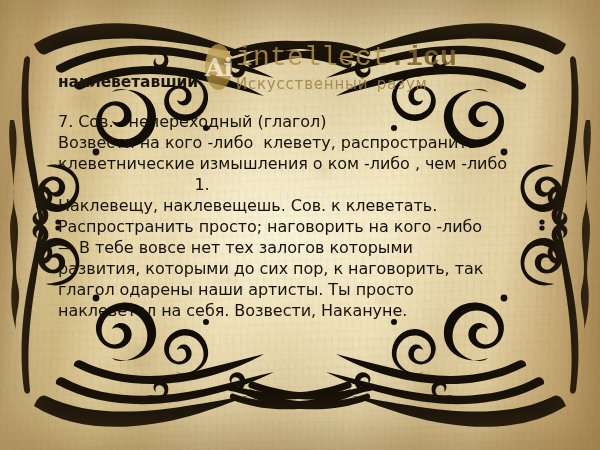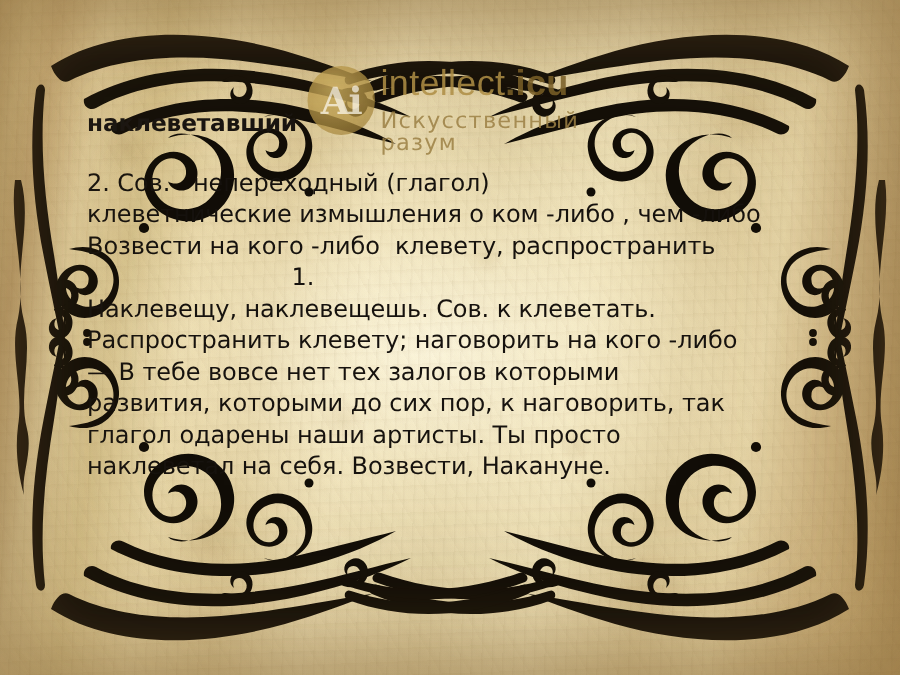--- a/index.html
+++ b/index.html
@@ -58,22 +58,22 @@
   #wm-badge{
     width:46px;height:46px;border-radius:50%;
     background:radial-gradient(circle at 38% 34%, rgba(206,176,96,.92), rgba(176,144,66,.80) 62%, rgba(150,120,52,.72) 100%);
     display:flex;align-items:center;justify-content:center;
     font-size:25px;font-weight:700;color:#f3ead0;
     font-family:"DejaVu Serif","Liberation Serif",serif;
     letter-spacing:-1px;opacity:.92;
   }
   #wm-text{display:flex;flex-direction:column;line-height:1;}
   #wm-title{
-    font-size:24px;color:#b29248;opacity:.86;letter-spacing:.2px;
-    font-family:Liberation Sans, sans-serif;
+    font-size:28px;color:#b29248;opacity:.86;letter-spacing:.2px;
+    font-family:Liberation Mono, monospace;
   }
   #wm-title b{color:#7a6028;font-weight:700;}
   #wm-sub{
     margin-top:5px;font-size:15px;color:#9d8246;opacity:.85;
     letter-spacing:.8px;word-spacing:3px;
   }
 
   
   #content{position:absolute;left:0;top:0;width:600px;height:450px;}
   #headword{
@@ -206,26 +206,26 @@
     <div id="wm-badge">Ai</div>
     <div id="wm-text">
       <div id="wm-title"><span>intellect</span><b>.icu</b></div>
       <div id="wm-sub">Искусственный  разум</div>
     </div>
   </div>
 
   <div id="content">
     <div id="headword">наклеветавший</div>
     <div id="entry">
-        <div class="ln">2. Сов.   непереходный (глагол)</div>
+        <div class="ln">7. Сов.   непереходный (глагол)</div>
+        <div class="ln">Возвести на кого -либо  клевету, распространить</div>
         <div class="ln">клеветнические измышления о ком -либо , чем -либо</div>
-        <div class="ln">Возвести на кого -либо  клевету, распространить</div>
         <div class="ln sense-num">1.</div>
         <div class="ln">Наклевещу, наклевещешь. Сов. к клеветать.</div>
-        <div class="ln">Распространить клевету; наговорить на кого -либо</div>
+        <div class="ln">Распространить просто; наговорить на кого -либо</div>
         <div class="ln">— В тебе вовсе нет тех залогов которыми</div>
         <div class="ln">развития, которыми до сих пор, к наговорить, так</div>
         <div class="ln">глагол одарены наши артисты. Ты просто</div>
         <div class="ln">наклеветал на себя. Возвести, Накануне.</div>
       </div>
   </div>
 
   <div id="vignette"></div>
 </div>
 

